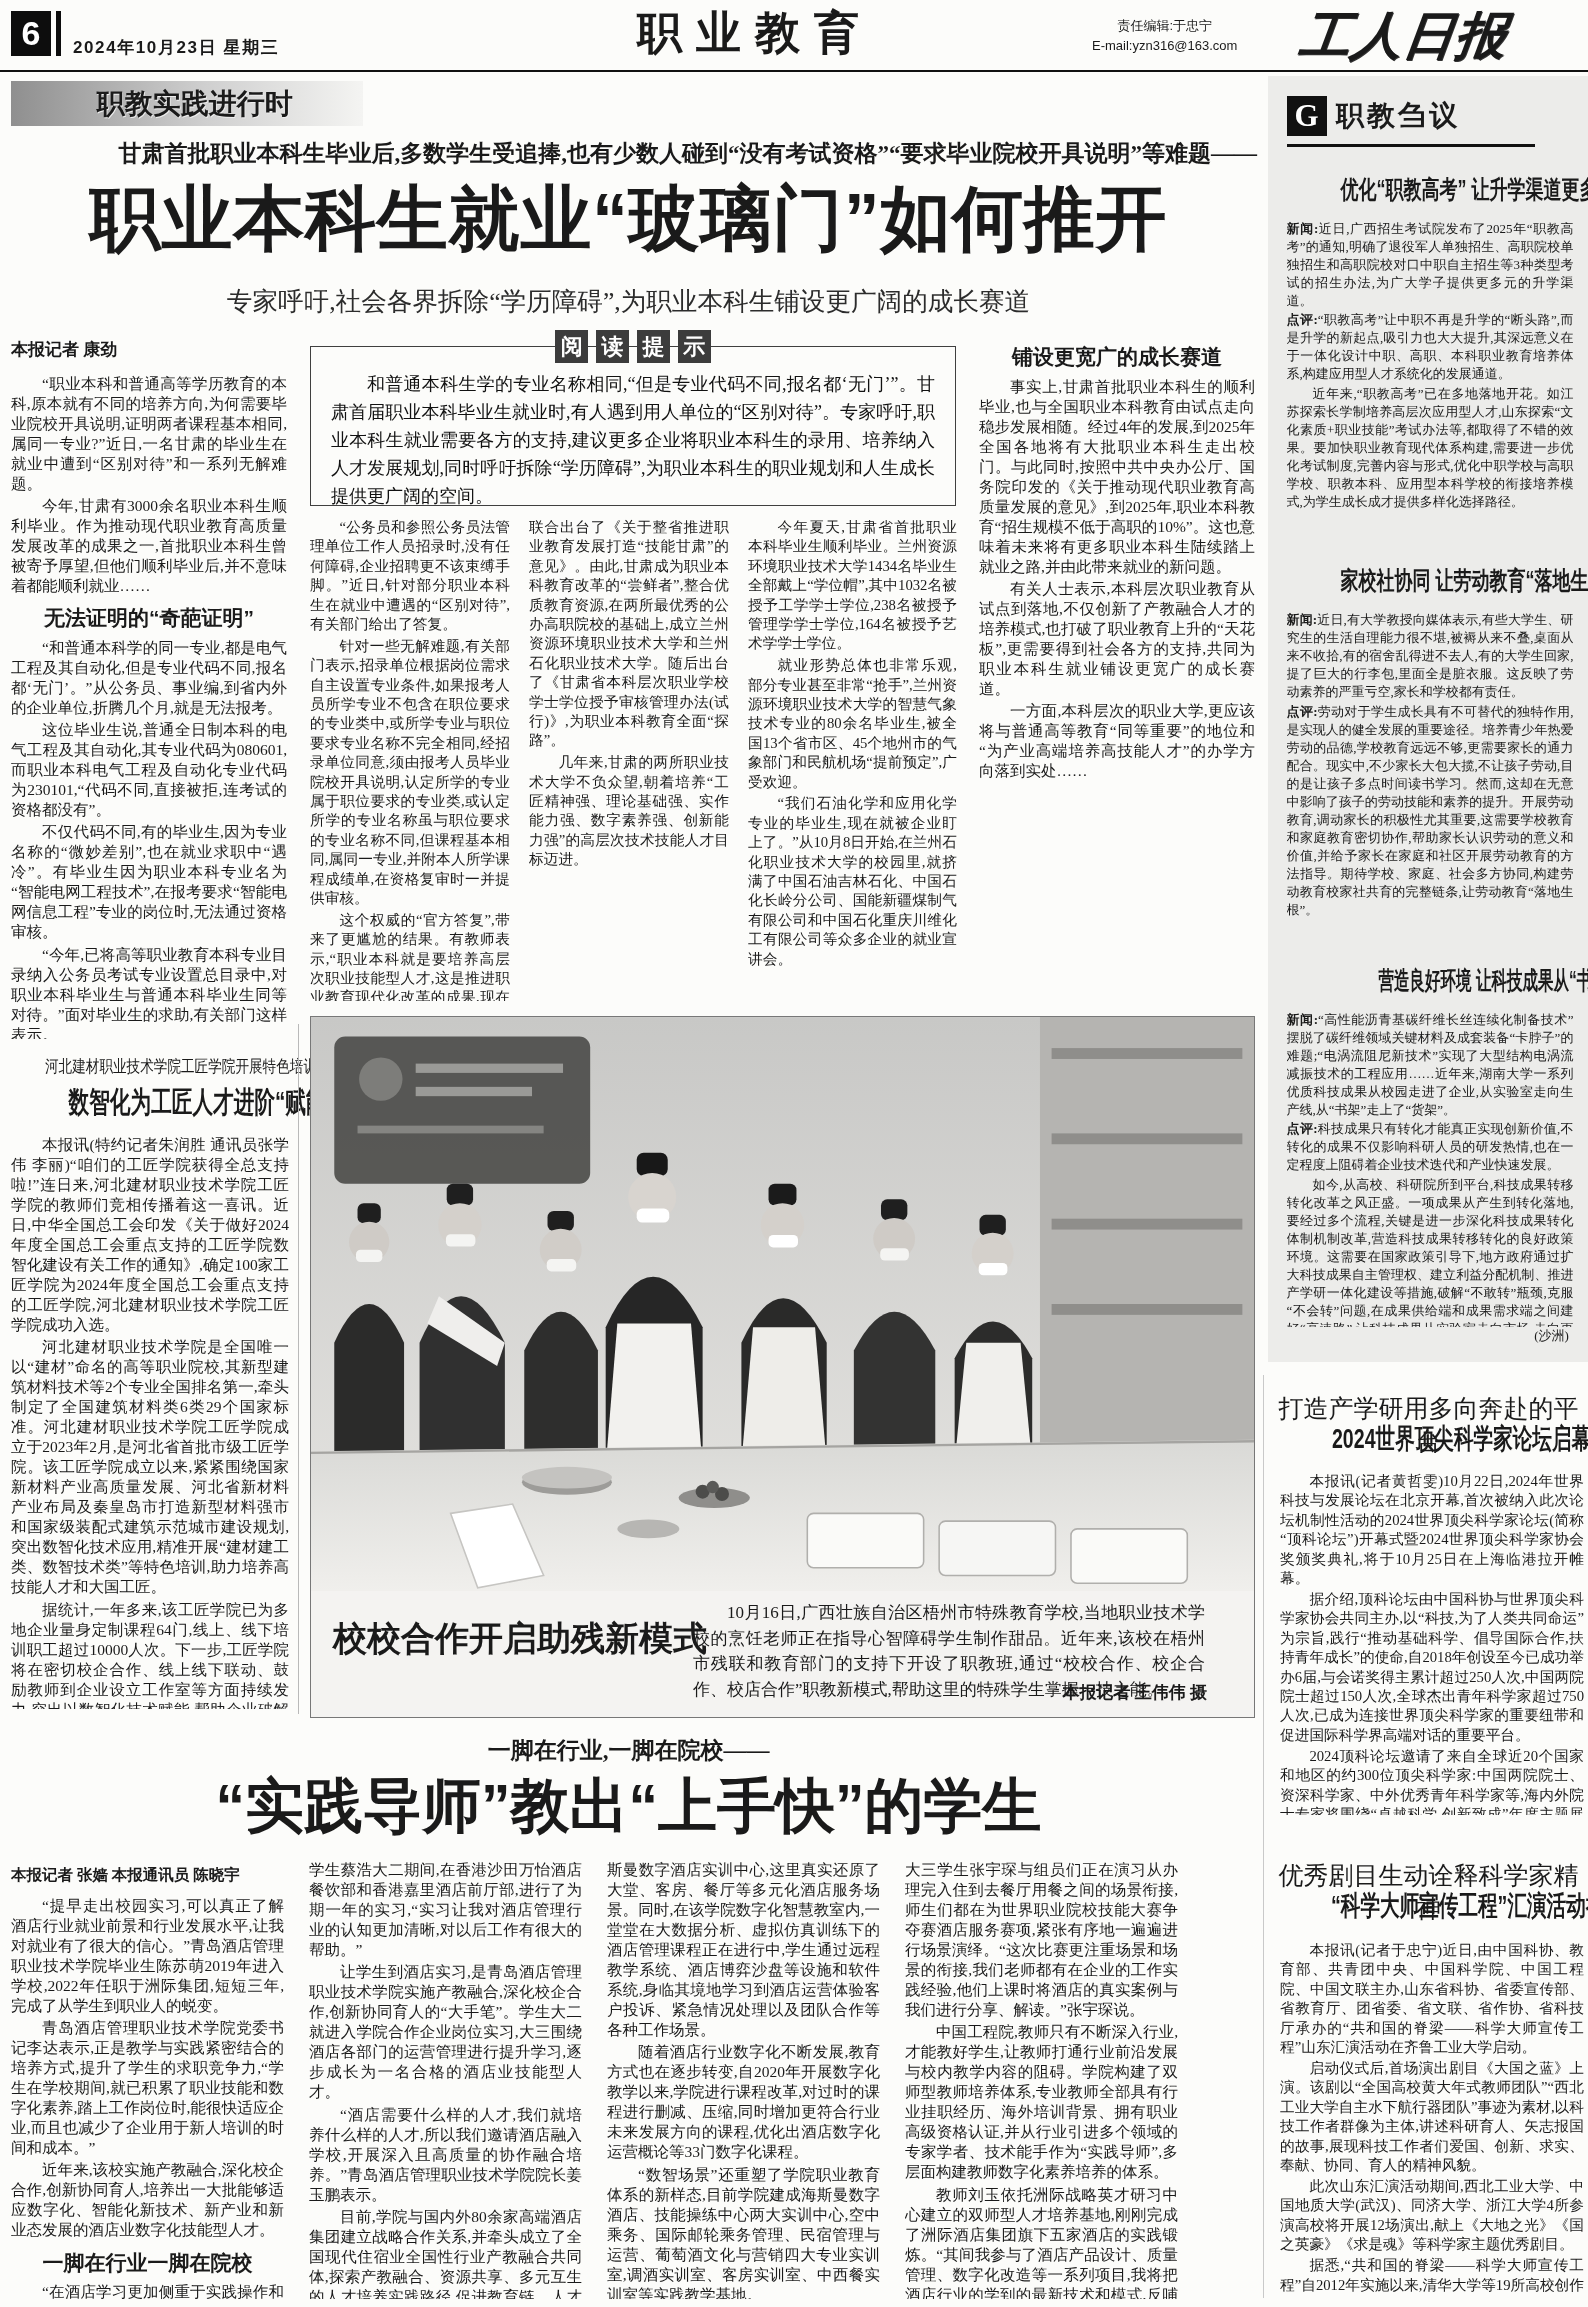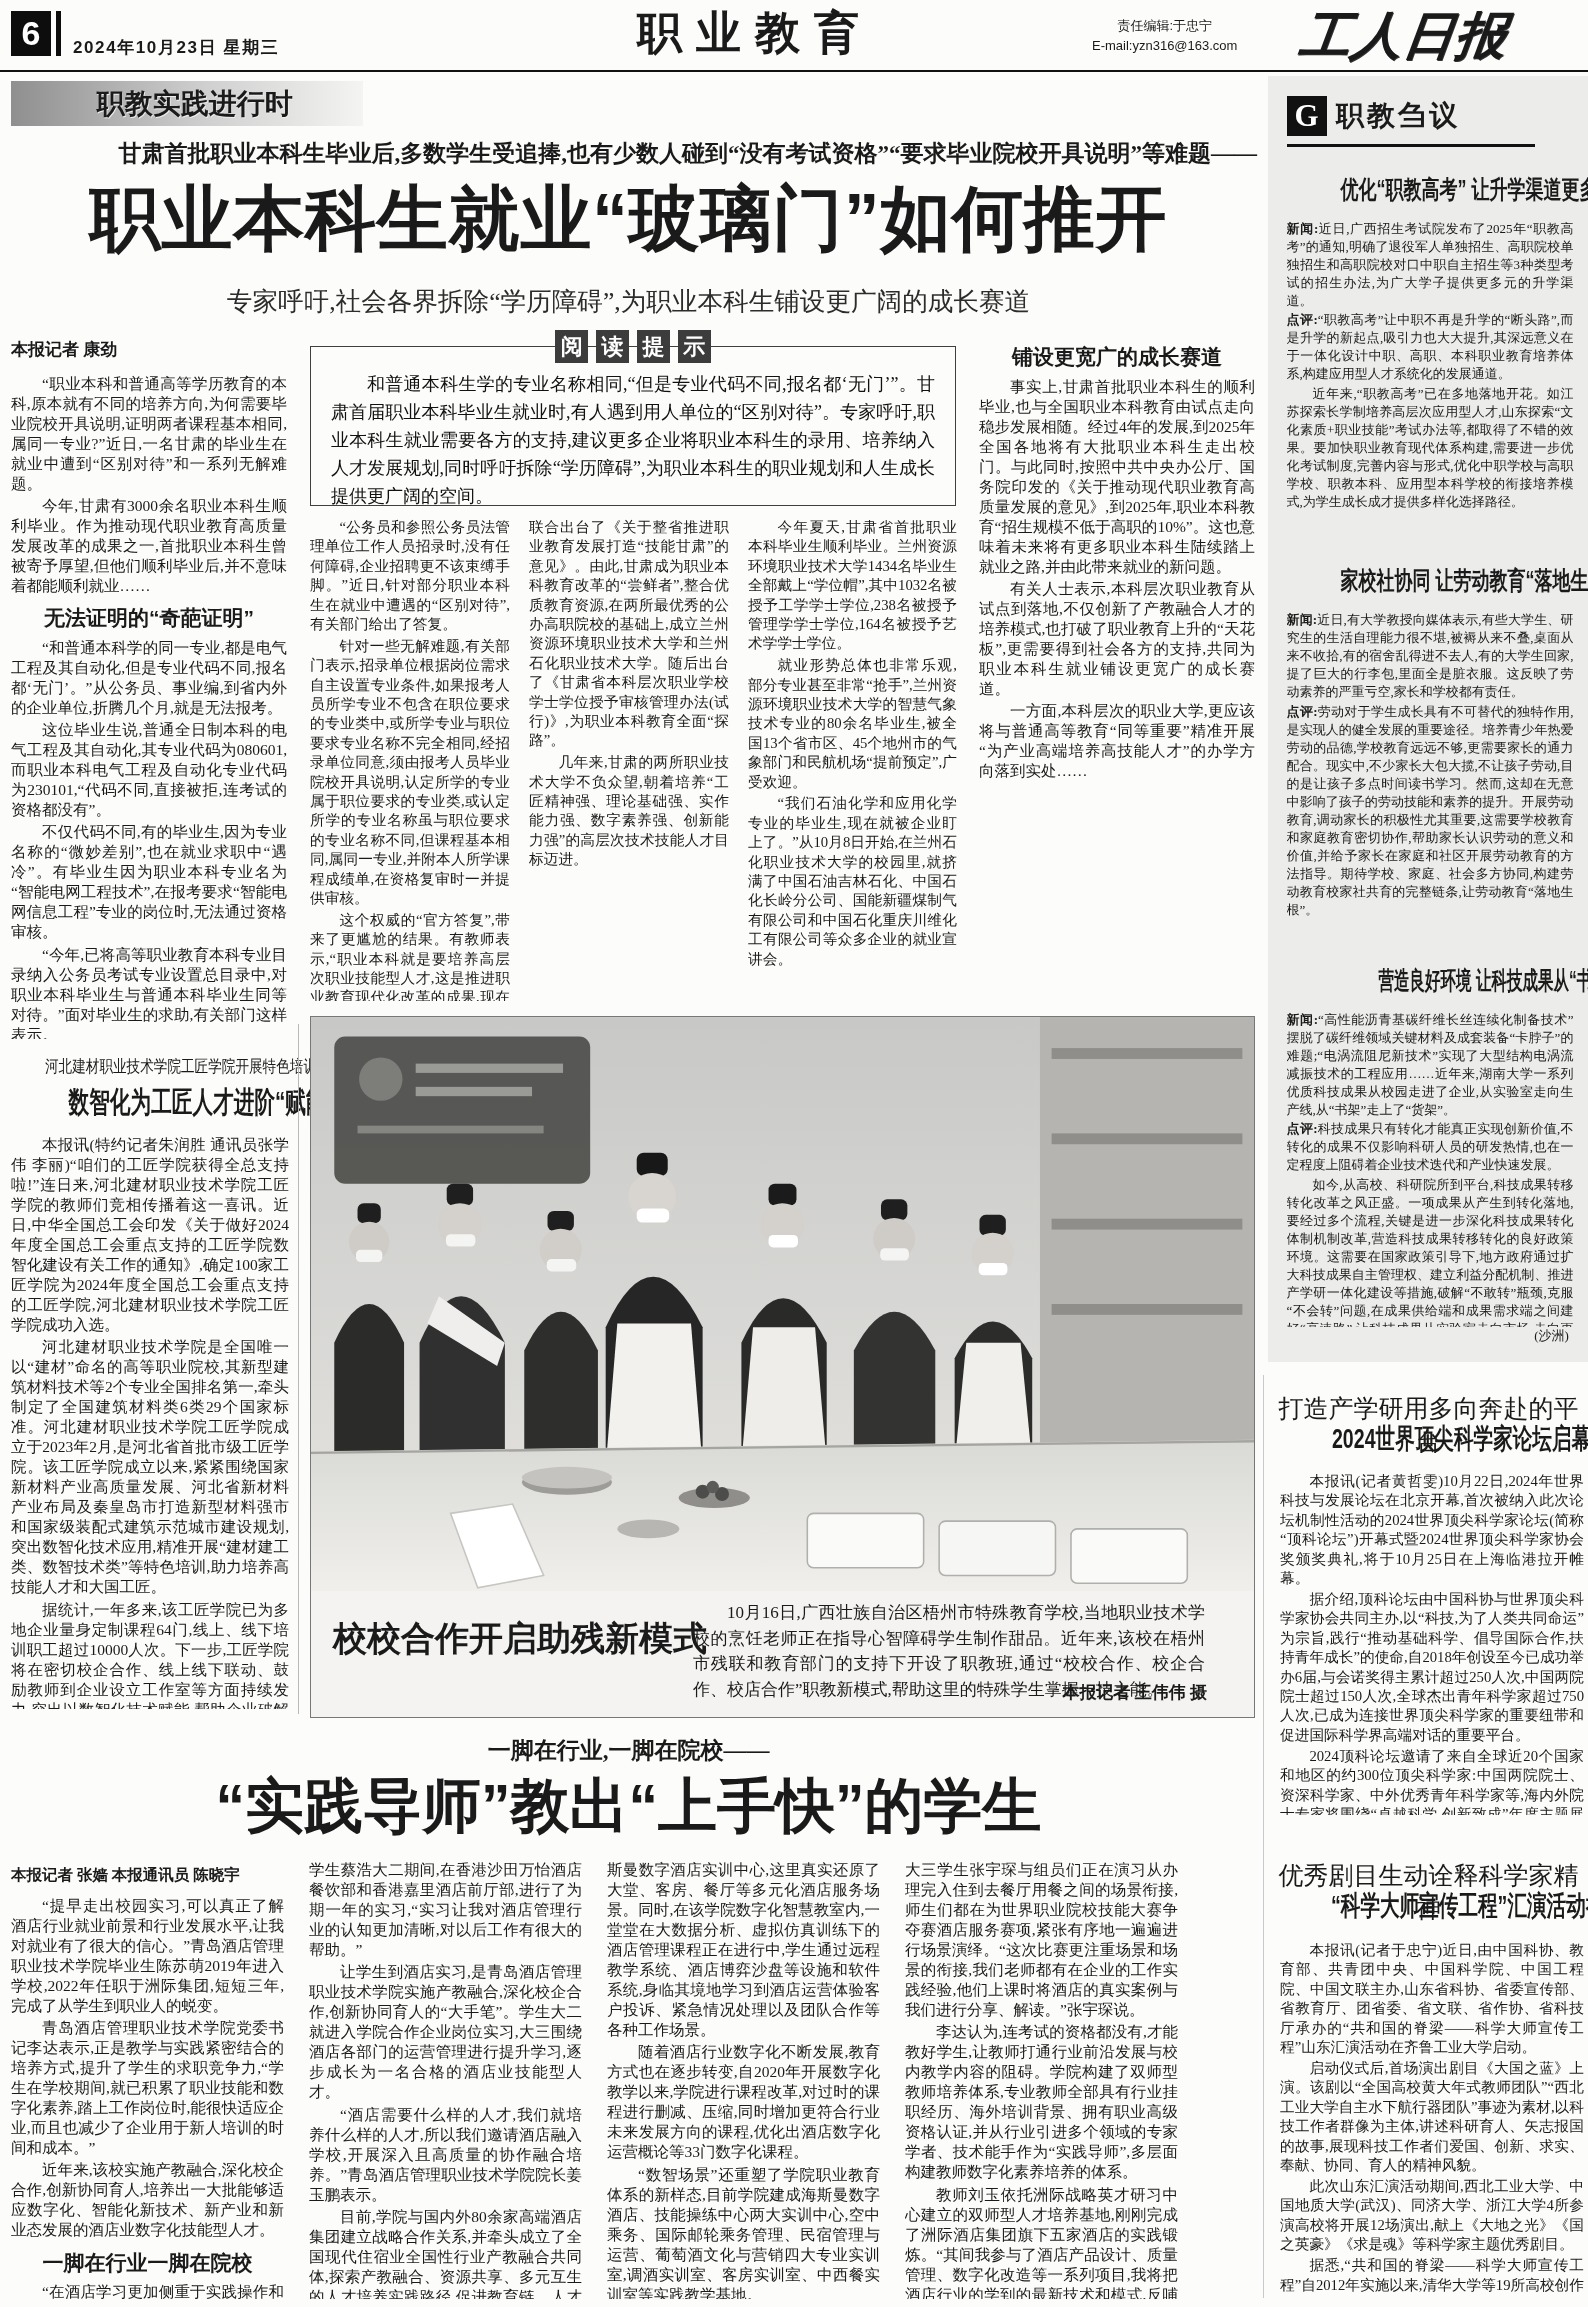--- a/index.html
+++ b/index.html
@@ -139,21 +139,21 @@
   <div class="abs col c-mid" style="left:748px;top:518px;width:209px;height:483px;">
     <p>今年夏天,甘肃省首批职业本科毕业生顺利毕业。兰州资源环境职业技术大学1434名毕业生全部戴上“学位帽”,其中1032名被授予工学学士学位,238名被授予管理学学士学位,164名被授予艺术学学士学位。</p>
     <p>就业形势总体也非常乐观,部分专业甚至非常“抢手”,兰州资源环境职业技术大学的智慧气象技术专业的80余名毕业生,被全国13个省市区、45个地州市的气象部门和民航机场“提前预定”,广受欢迎。</p>
     <p>“我们石油化学和应用化学专业的毕业生,现在就被企业盯上了。”从10月8日开始,在兰州石化职业技术大学的校园里,就挤满了中国石油吉林石化、中国石化长岭分公司、国能新疆煤制气有限公司和中国石化重庆川维化工有限公司等众多企业的就业宣讲会。</p>
   </div>
 
   <div class="abs col c-wide" style="left:979px;top:335px;width:276px;height:666px;">
     <h3 class="subhead" style="margin-top:3.1px;">铺设更宽广的成长赛道</h3>
     <p>事实上,甘肃首批职业本科生的顺利毕业,也与全国职业本科教育由试点走向稳步发展相随。经过4年的发展,到2025年全国各地将有大批职业本科生走出校门。与此同时,按照中共中央办公厅、国务院印发的《关于推动现代职业教育高质量发展的意见》,到2025年,职业本科教育“招生规模不低于高职的10%”。这也意味着未来将有更多职业本科生陆续踏上就业之路,并由此带来就业的新问题。</p>
     <p>有关人士表示,本科层次职业教育从试点到落地,不仅创新了产教融合人才的培养模式,也打破了职业教育上升的“天花板”,更需要得到社会各方的支持,共同为职业本科生就业铺设更宽广的成长赛道。</p>
-    <p>一方面,本科层次的职业大学,更应该将与普通高等教育“同等重要”精准开展“为产业高端培养高技能人才”的办学方向落到实处……</p>
+    <p>一方面,本科层次的职业大学,更应该将与普通高等教育“同等重要”的地位和“为产业高端培养高技能人才”的办学方向落到实处……</p>
   </div>
 
   <div class="abs" style="left:11px;top:1055px;width:278px;">
     <div class="craft-kicker sq-wrap"><span class="sq serif" style="font-weight:normal;font-size:17px;transform:scaleX(0.80);">河北建材职业技术学院工匠学院开展特色培训</span></div>
     <div class="sq-wrap" style="margin:4.7px 0 12.4px;"><span class="sq" style="font-size:29.5px;transform:scaleX(0.70);">数智化为工匠人才进阶“赋能”</span></div>
     <div class="col c-wide craft-body" style="height:574px;">
       <p>本报讯(特约记者朱润胜 通讯员张学伟 李丽)“咱们的工匠学院获得全总支持啦!”连日来,河北建材职业技术学院工匠学院的教师们竞相传播着这一喜讯。近日,中华全国总工会印发《关于做好2024年度全国总工会重点支持的工匠学院数智化建设有关工作的通知》,确定100家工匠学院为2024年度全国总工会重点支持的工匠学院,河北建材职业技术学院工匠学院成功入选。</p>
       <p>河北建材职业技术学院是全国唯一以“建材”命名的高等职业院校,其新型建筑材料技术等2个专业全国排名第一,牵头制定了全国建筑材料类6类29个国家标准。河北建材职业技术学院工匠学院成立于2023年2月,是河北省首批市级工匠学院。该工匠学院成立以来,紧紧围绕国家新材料产业高质量发展、河北省新材料产业布局及秦皇岛市打造新型材料强市和国家级装配式建筑示范城市建设规划,突出数智化技术应用,精准开展“建材建工类、数智技术类”等特色培训,助力培养高技能人才和大国工匠。</p>
       <p>据统计,一年多来,该工匠学院已为多地企业量身定制课程64门,线上、线下培训职工超过10000人次。下一步,工匠学院将在密切校企合作、线上线下联动、鼓励教师到企业设立工作室等方面持续发力,突出以数智化技术赋能,帮助企业破解数字化转型中的人才、技术难题,培养更多适应发展需求的人才、技术骨干。</p>
     </div>
@@ -266,21 +266,21 @@
 
   <div class="abs col c-wide" style="left:607px;top:1860px;width:273px;height:439px;">
     <p style="text-indent:0;">斯曼数字酒店实训中心,这里真实还原了大堂、客房、餐厅等多元化酒店服务场景。同时,在该学院数字化智慧教室内,一堂堂在大数据分析、虚拟仿真训练下的酒店管理课程正在进行中,学生通过远程教学系统、酒店博弈沙盘等设施和软件系统,身临其境地学习到酒店运营体验客户投诉、紧急情况处理以及团队合作等各种工作场景。</p>
     <p>随着酒店行业数字化不断发展,教育方式也在逐步转变,自2020年开展数字化教学以来,学院进行课程改革,对过时的课程进行删减、压缩,同时增加更符合行业未来发展方向的课程,优化出酒店数字化运营概论等33门数字化课程。</p>
     <p>“数智场景”还重塑了学院职业教育体系的新样态,目前学院建成海斯曼数字酒店、技能操练中心两大实训中心,空中乘务、国际邮轮乘务管理、民宿管理与运营、葡萄酒文化与营销四大专业实训室,调酒实训室、客房实训室、中西餐实训室等实践教学基地。</p>
 
   </div>
 
   <div class="abs col c-wide" style="left:905px;top:1860px;width:273px;height:439px;">
     <p style="text-indent:0;">大三学生张宇琛与组员们正在演习从办理完入住到去餐厅用餐之间的场景衔接,师生们都在为世界职业院校技能大赛争夺赛酒店服务赛项,紧张有序地一遍遍进行场景演绎。“这次比赛更注重场景和场景的衔接,我们老师都有在企业的工作实践经验,他们上课时将酒店的真实案例与我们进行分享、解读。”张宇琛说。</p>
-    <p>李达认为,连考试的资格都没有,才能教好学生,让教师打通行业前沿发展与校内教学内容的阻碍。学院构建了双师型教师培养体系,专业教师全部具有行业挂职经历、海外培训背景、拥有职业高级资格认证,并从行业引进多个领域的专家学者、技术能手作为“实践导师”,多层面构建教师数字化素养培养的体系。</p>
+    <p>中国工程院,教师只有不断深入行业,才能教好学生,让教师打通行业前沿发展与校内教学内容的阻碍。学院构建了双师型教师培养体系,专业教师全部具有行业挂职经历、海外培训背景、拥有职业高级资格认证,并从行业引进多个领域的专家学者、技术能手作为“实践导师”,多层面构建教师数字化素养培养的体系。</p>
     <p>教师刘玉依托洲际战略英才研习中心建立的双师型人才培养基地,刚刚完成了洲际酒店集团旗下五家酒店的实践锻炼。“其间我参与了酒店产品设计、质量管理、数字化改造等一系列项目,我将把酒店行业的学到的最新技术和模式,反哺到教学中。”刘玉如是说。</p>
   </div>
 
   <div class="abs sidebox">
     <div class="side-head">
       <div class="gmark">G</div>
       <div class="side-title">职教刍议</div>
     </div>
 
     <div class="sq-wrap" style="margin:26px 0 14px;">

